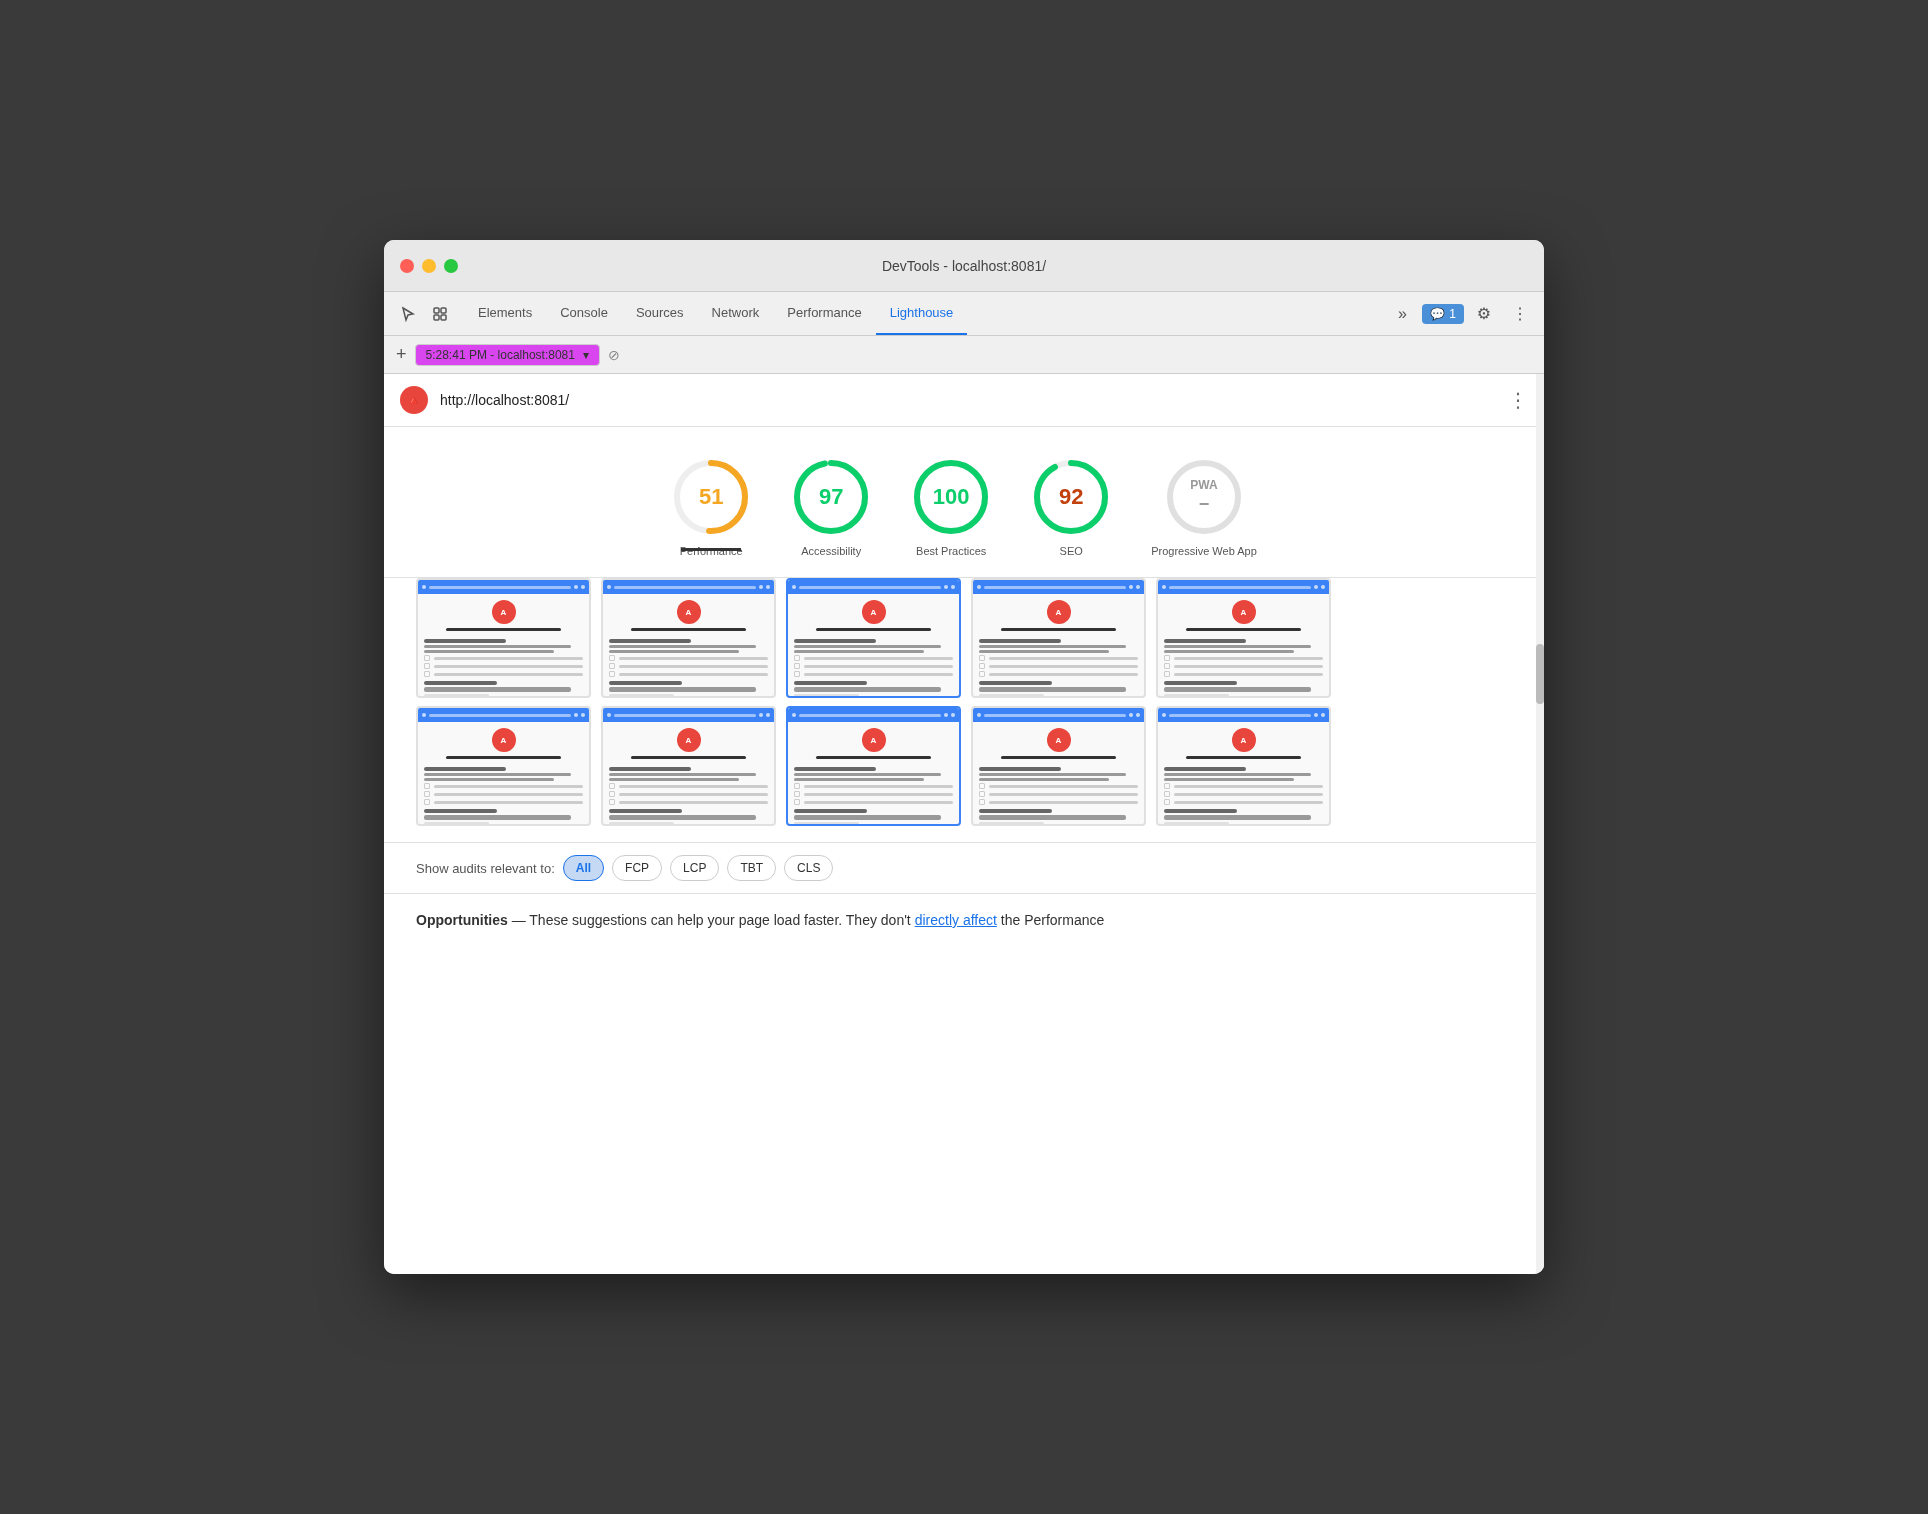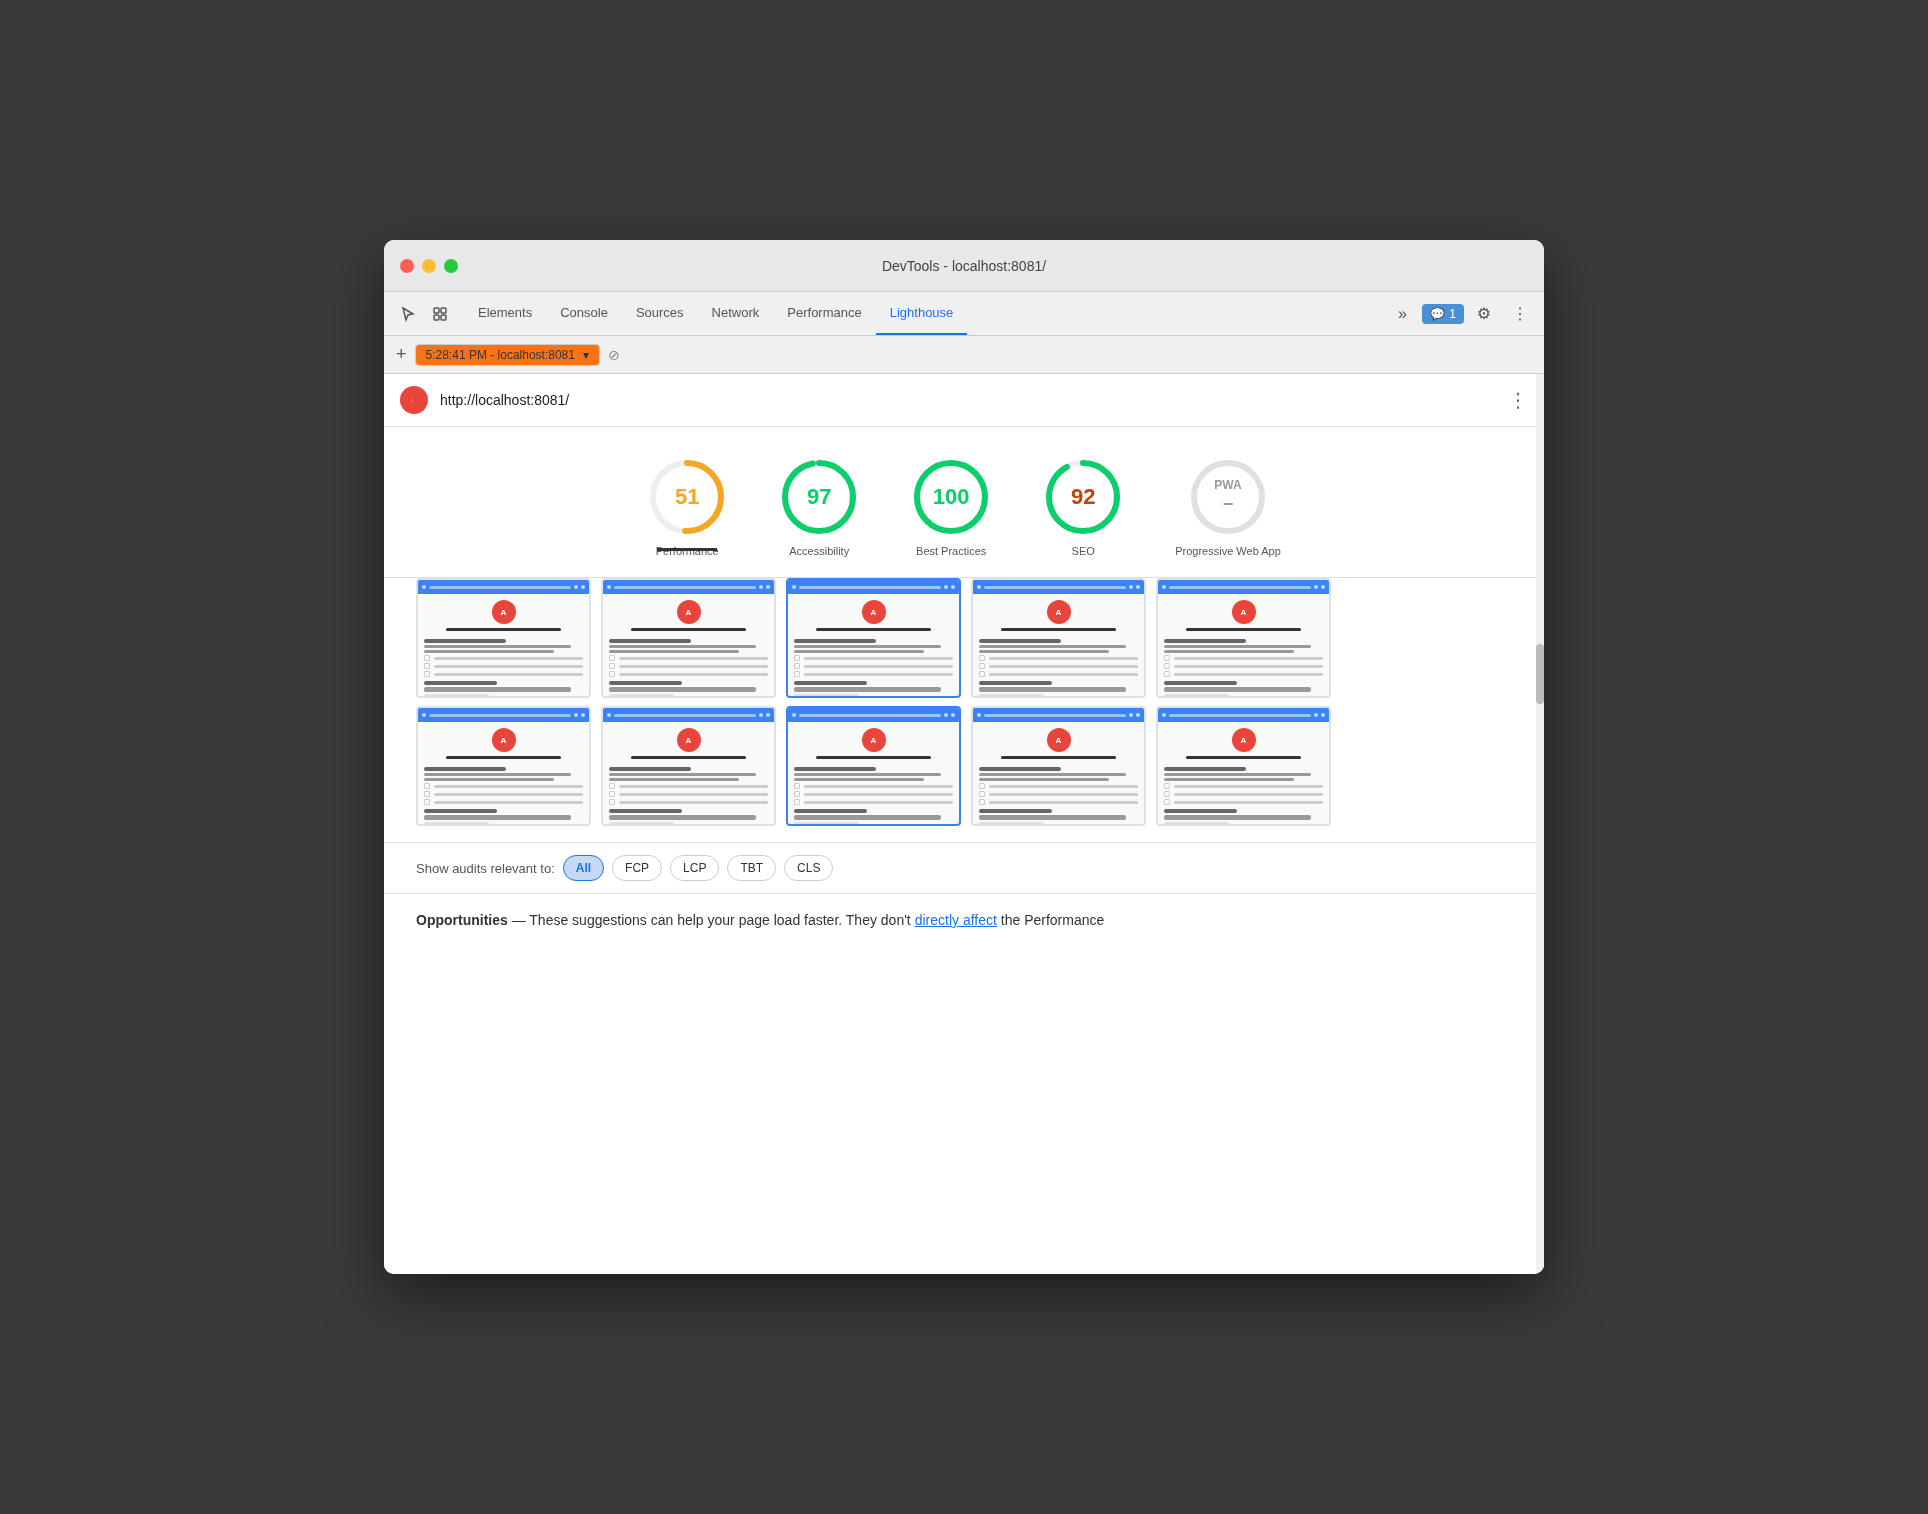--- a/index.html
+++ b/index.html
@@ -107,21 +107,21 @@
       align-items: center;
       padding: 0 12px;
       gap: 8px;
     }
     .url-plus {
       font-size: 18px;
       color: #555;
       cursor: pointer;
     }
     .url-input {
-      background: #f97316;
+      background: #d946ef;
       border: 1px solid #ccc;
       border-radius: 4px;
       padding: 3px 10px;
       font-size: 12px;
       color: #333;
       display: flex;
       align-items: flex-start;
       gap: 8px;
     }
     .url-ban { color: #888; font-size: 14px; }
@@ -156,21 +156,21 @@
       margin-left: auto;
       font-size: 20px;
       color: #666;
       cursor: pointer;
     }
     
     .scores-section {
       display: flex;
       justify-content: center;
       padding: 30px 0 20px;
-      gap: 52px;
+      gap: 40px;
       border-bottom: 1px solid #e0e0e0;
     }
     .score-item {
       display: flex;
       flex-direction: column;
       align-items: center;
       gap: 8px;
     }
     .score-circle {
       width: 80px; height: 80px;

